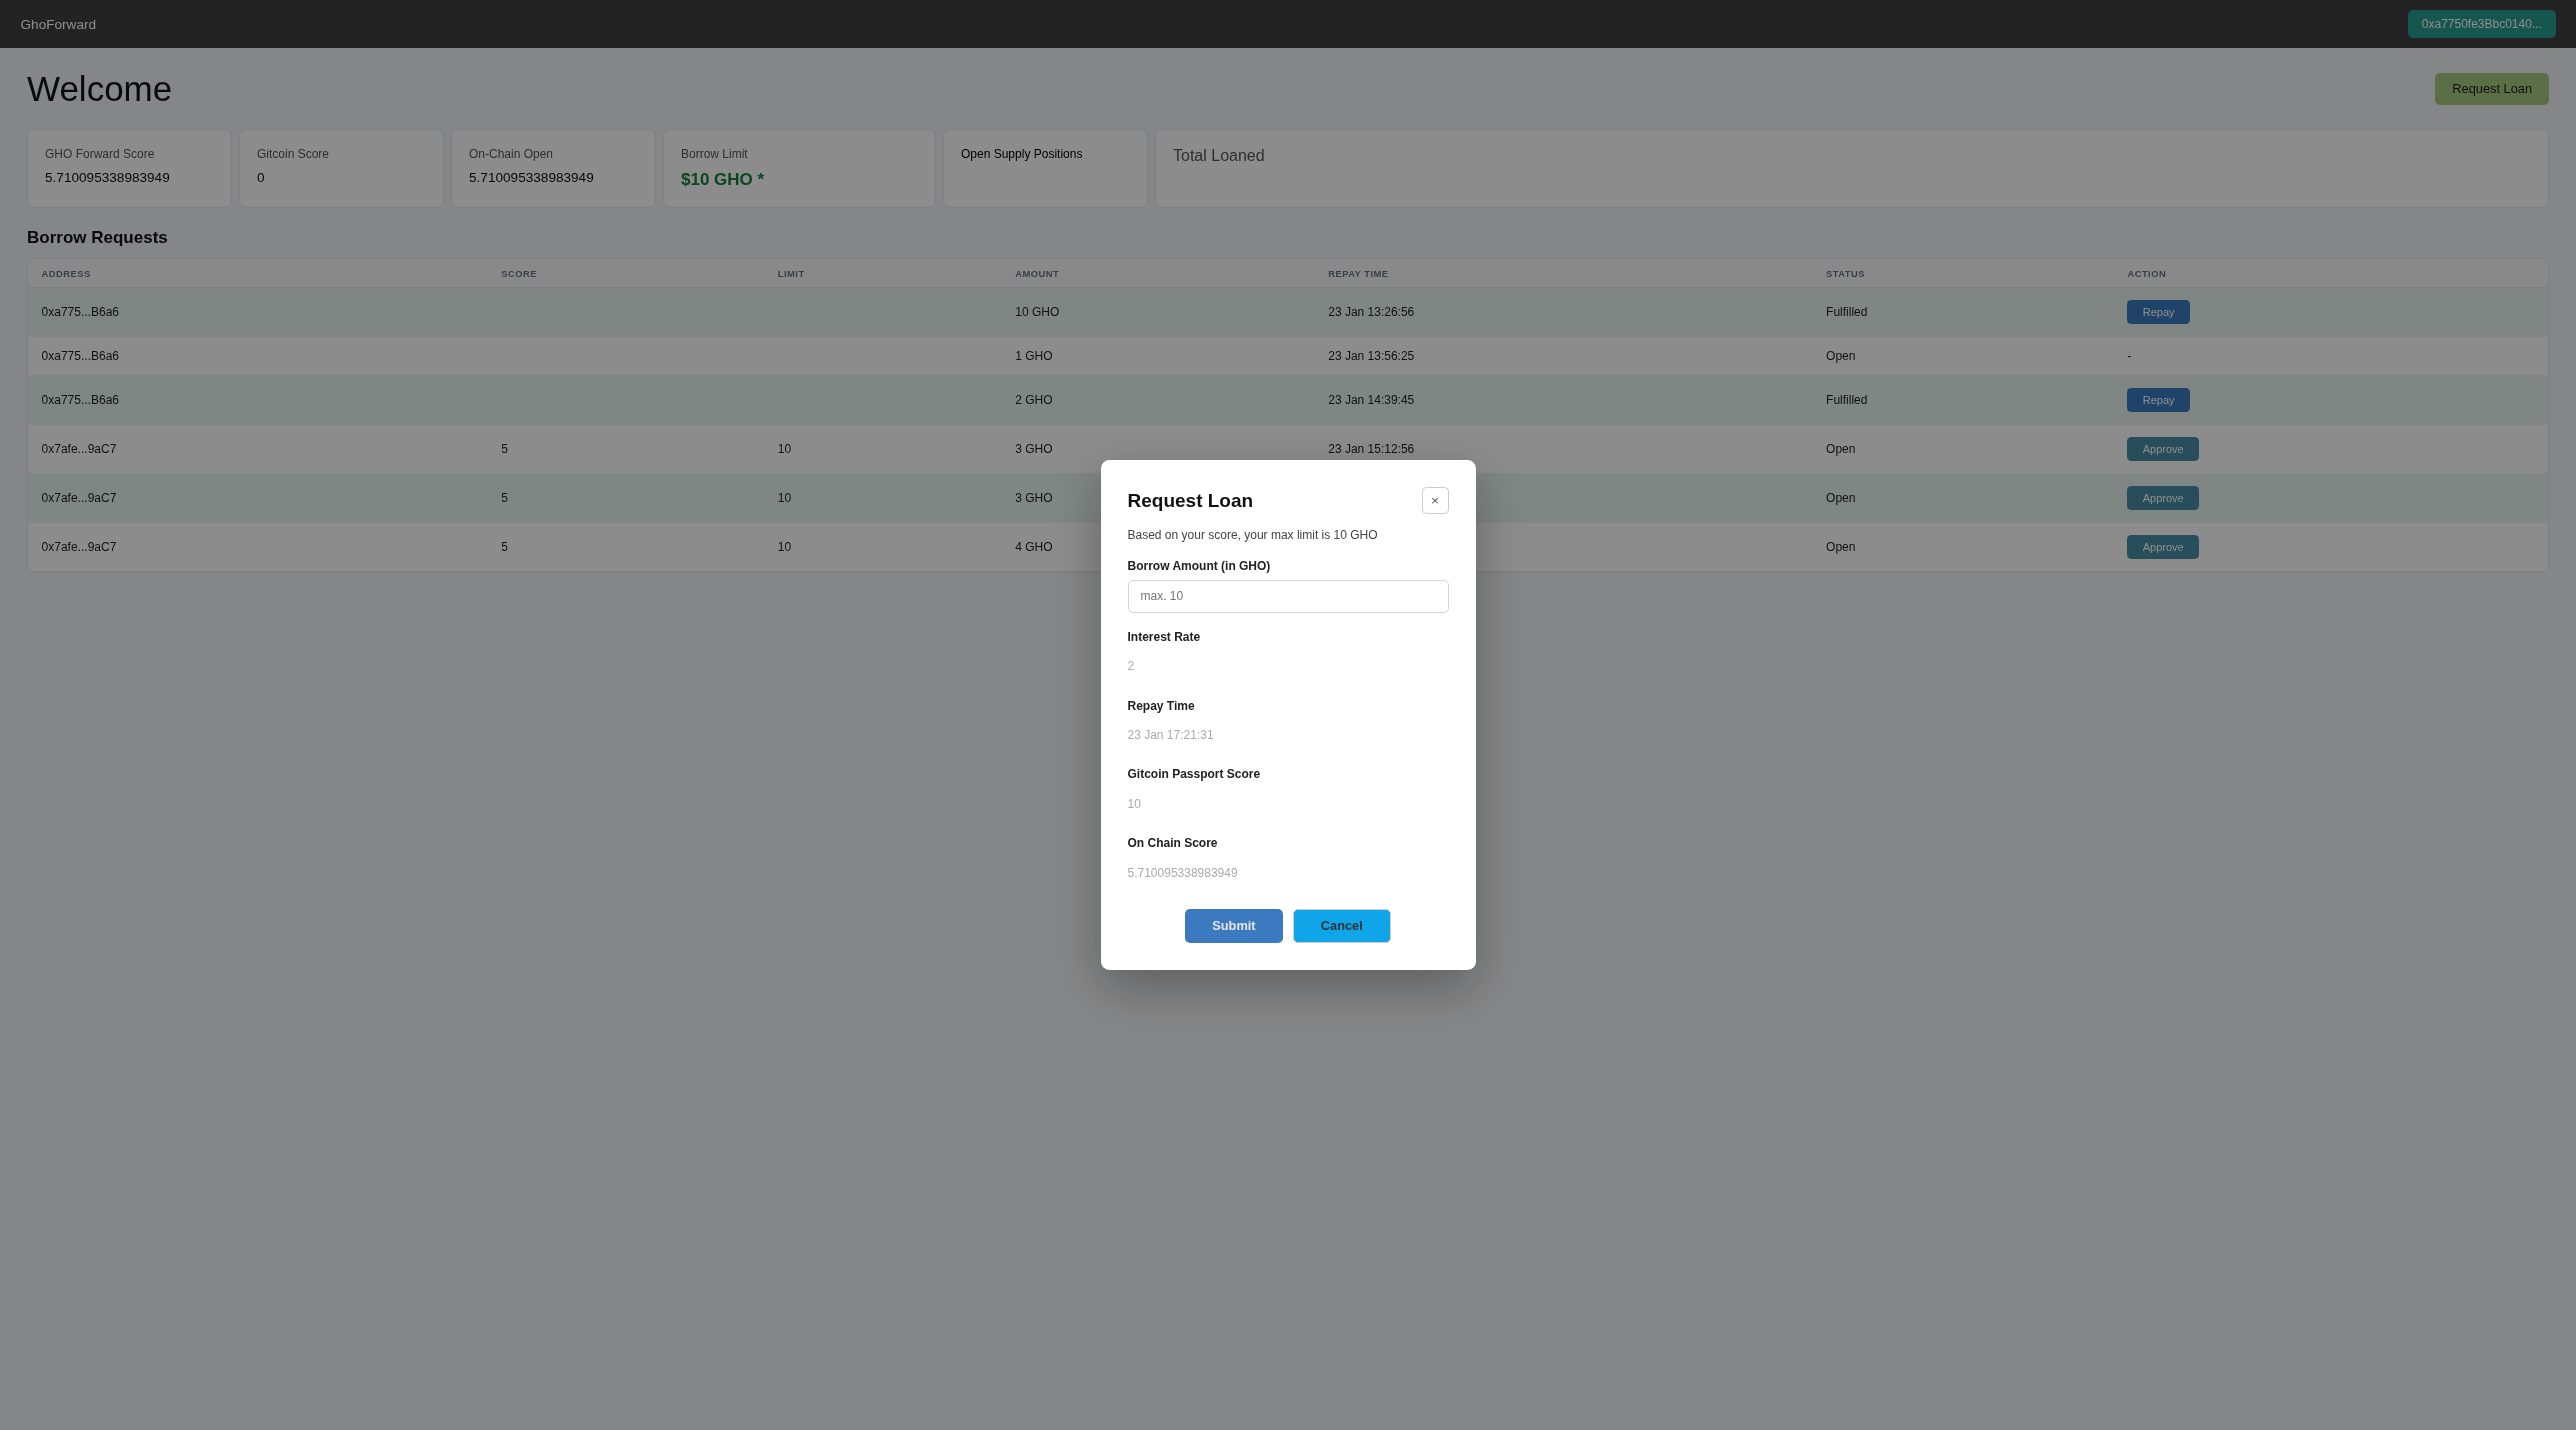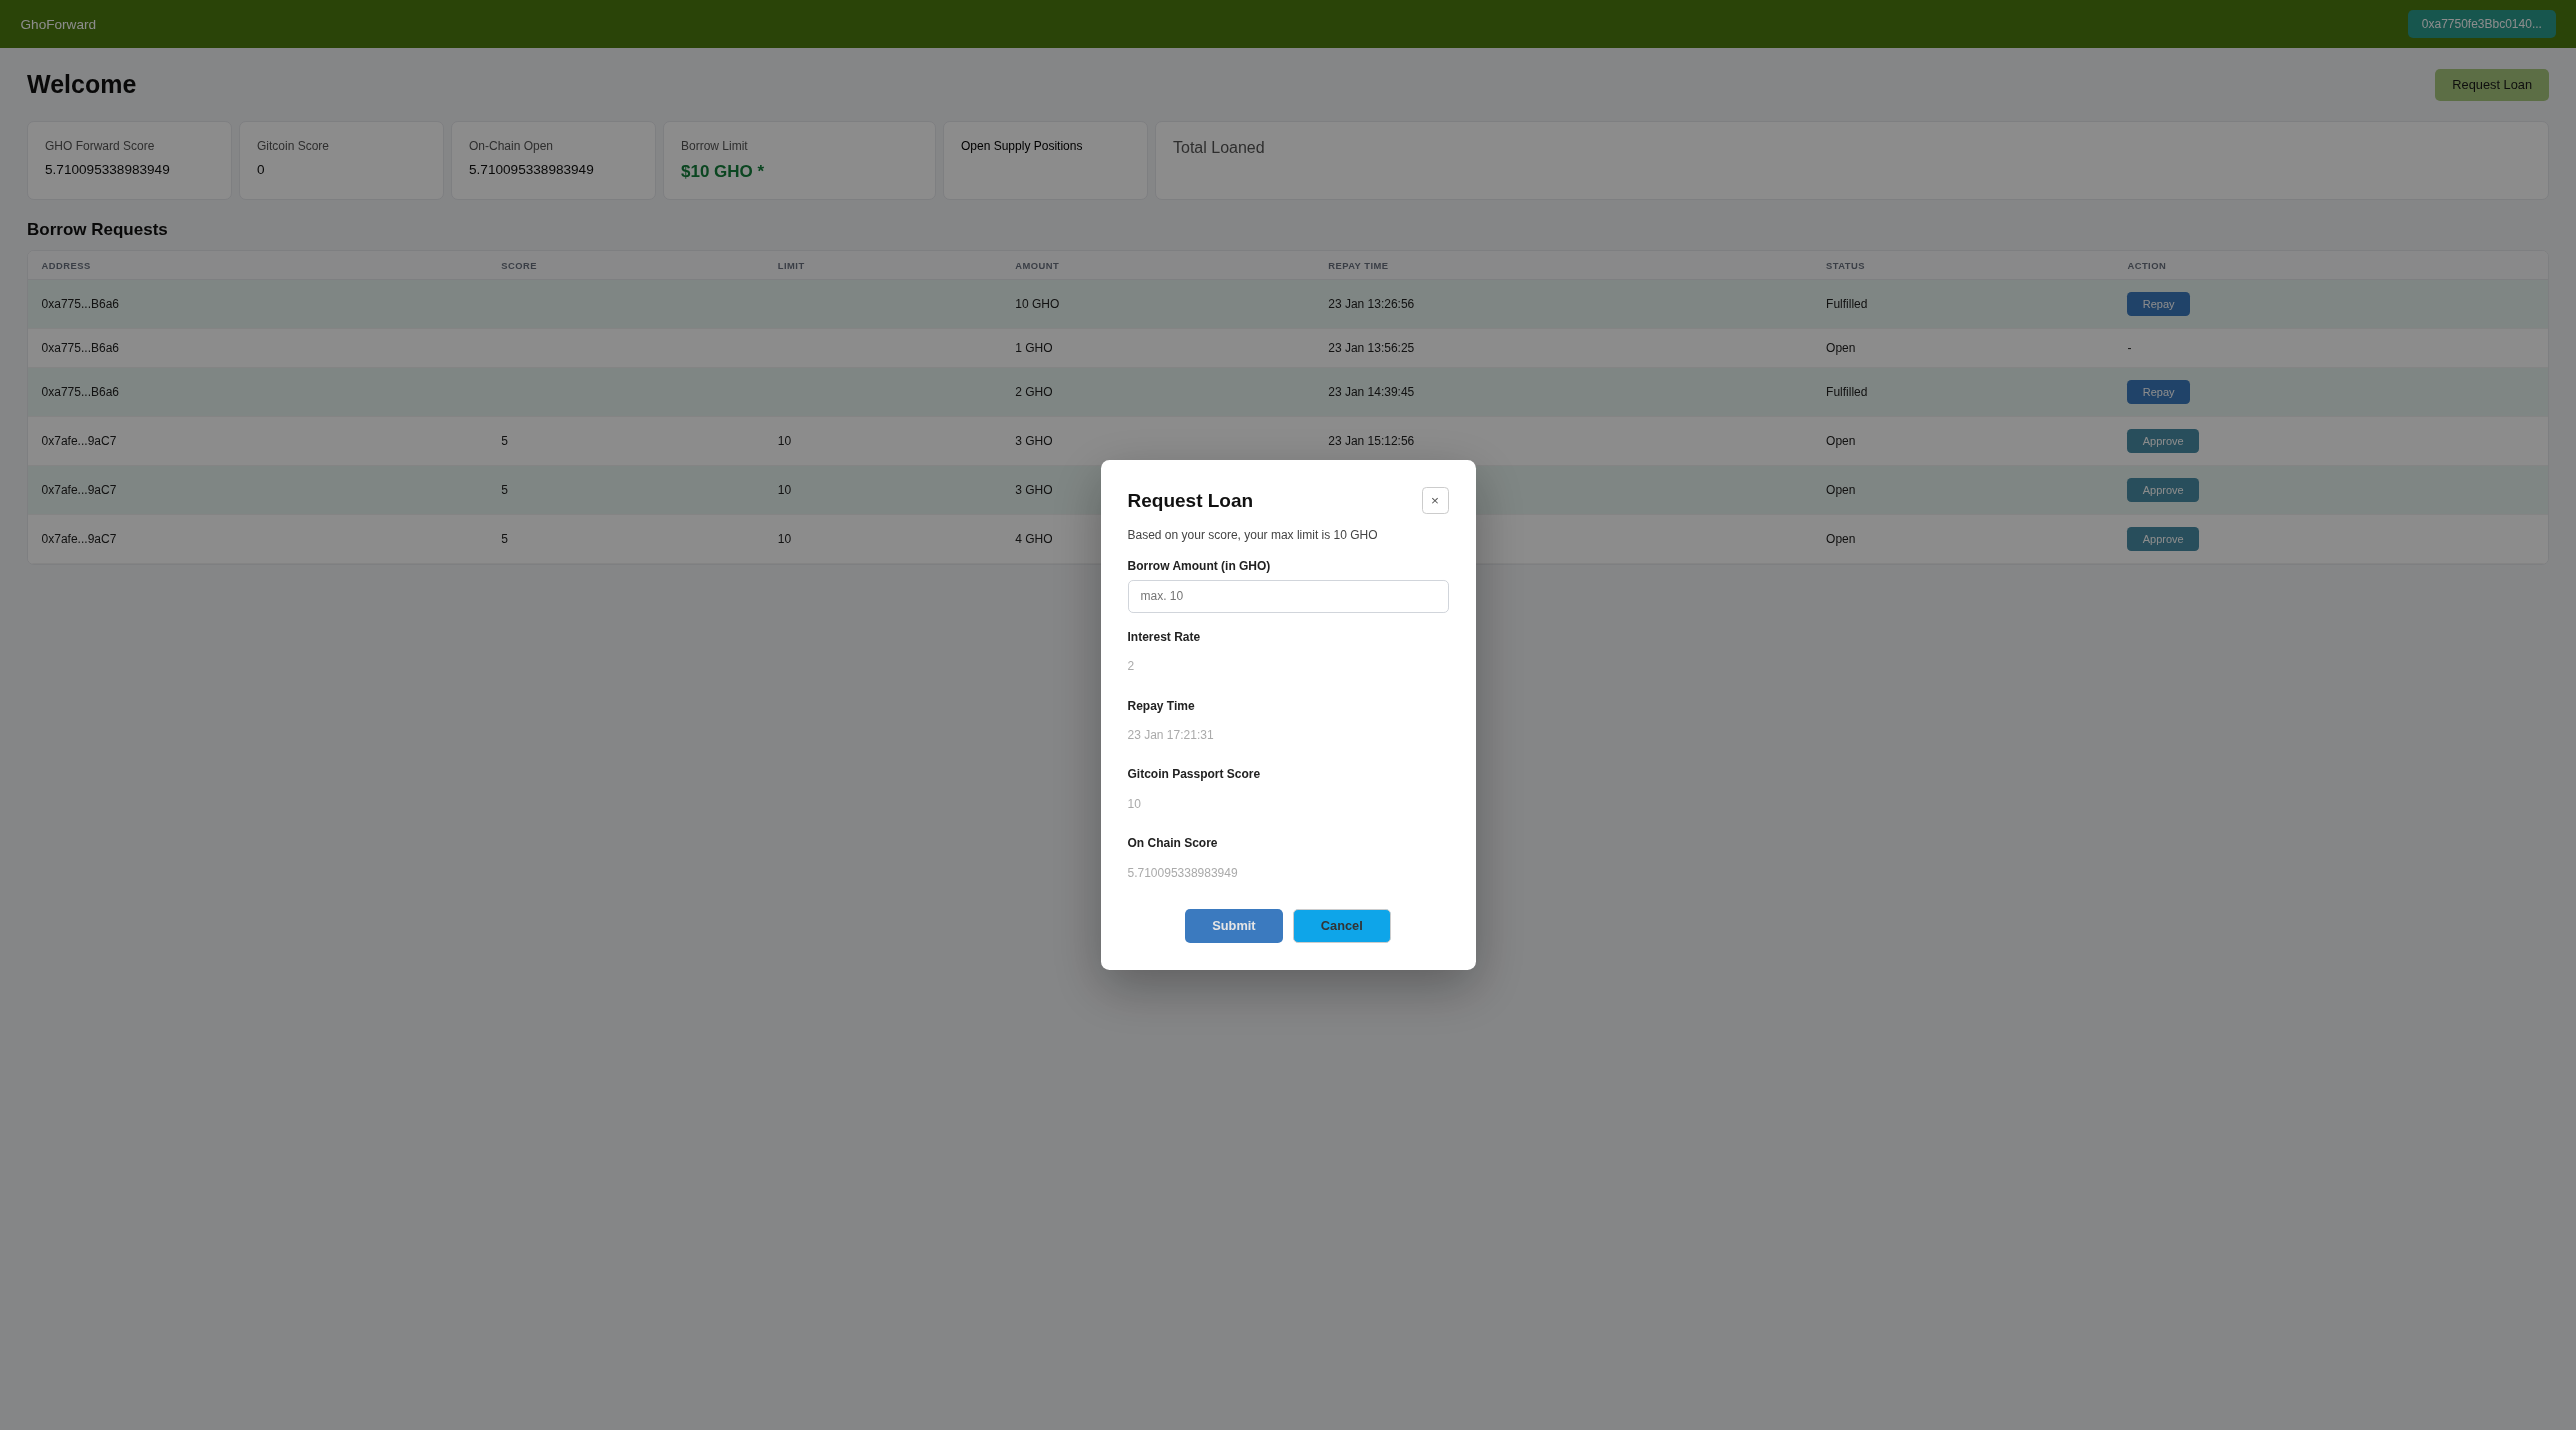--- a/index.html
+++ b/index.html
@@ -1,20 +1,20 @@
 <!DOCTYPE html>
 <html style="font-size:13.6px"><head>
   <meta charset="utf-8">
   <style>
     * { box-sizing: border-box; margin: 0; padding: 0; }
     body { font-family: -apple-system, BlinkMacSystemFont, 'Segoe UI', sans-serif; background: #f3f4f6; }
 
     
     .header {
-      background: #4d7c0f;
+      background: #404040;
       padding: 10.2px 20.5px;
       display: flex;
       align-items: center;
       justify-content: space-between;
       height: 48px;
     }
     .header-logo {
       color: #fff;
       font-size: 13.6px;
       font-weight: 500;
@@ -34,22 +34,22 @@
       padding: 20.5px 27px;
       position: relative;
     }
     .page-title-row {
       display: flex;
       align-items: center;
       justify-content: space-between;
       margin-bottom: 20.5px;
     }
     .page-title {
-      font-size: 25px;
-      font-weight: 700;
+      font-size: 35px;
+      font-weight: 400;
       color: #111;
       text-align: center;
     }
     .request-loan-btn {
       background: #a8c87e;
       color: #1a1a1a;
       border: none;
       border-radius: 5.1px;
       padding: 8.5px 17px;
       font-size: 12.8px;

